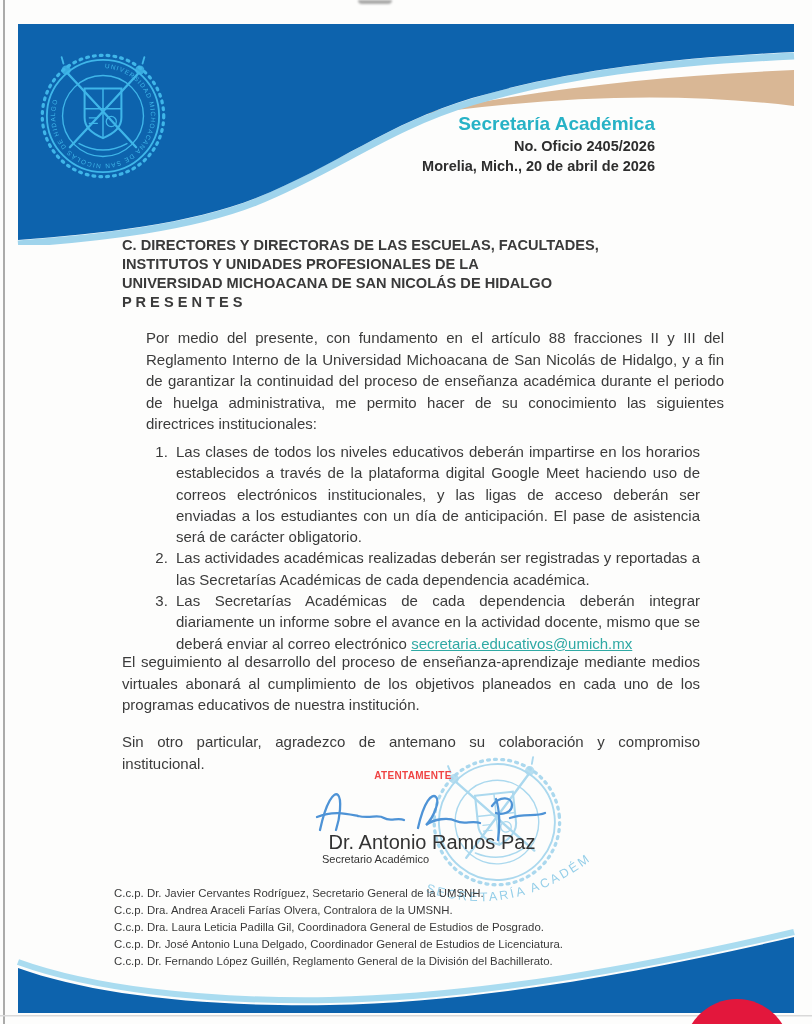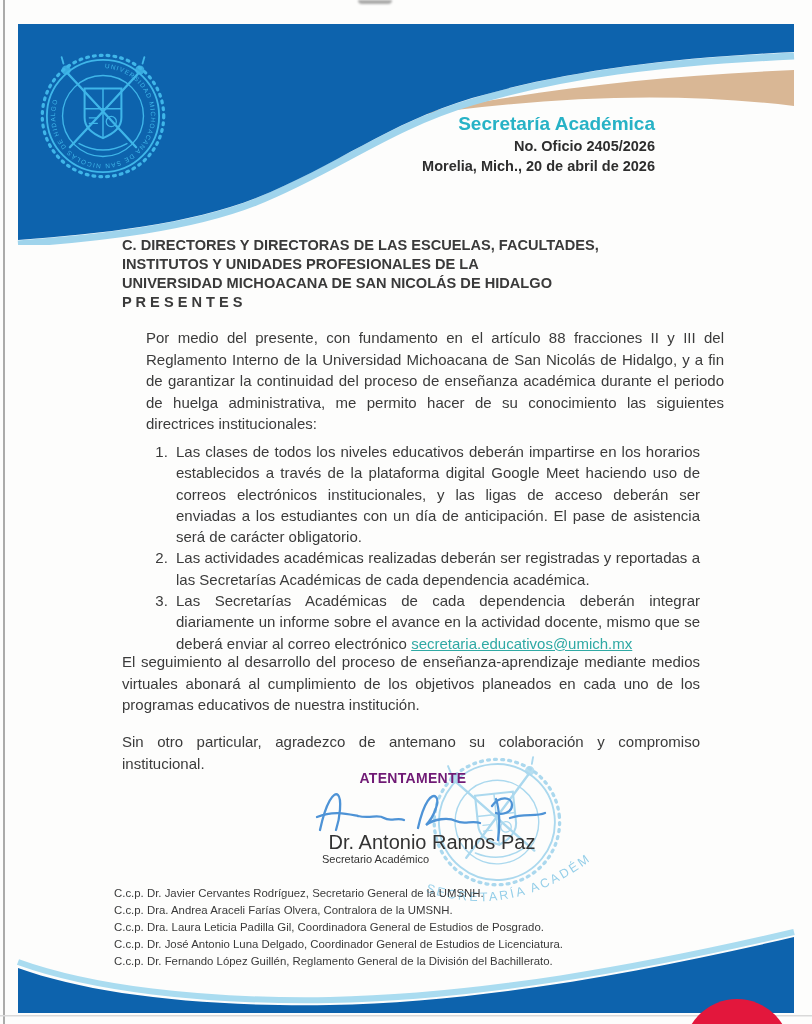--- a/index.html
+++ b/index.html
@@ -16,21 +16,21 @@
   .recipient{position:absolute;left:122px;top:236px;width:600px;font-size:14.6px;font-weight:bold;color:#3a3a3a;line-height:19px;}
   .para{position:absolute;left:122px;width:578px;margin:0;font-size:15px;line-height:21.5px;text-align:justify;color:#3b3b3b;}
   .intro{top:327px;margin-left:24px;}
   .closing1{top:651px;}
   .closing2{top:731px;}
   ol.directives{position:absolute;left:122px;top:441px;width:578px;box-sizing:border-box;
     padding:0 0 0 50px;margin:0;font-size:15px;line-height:21.3px;color:#3b3b3b;}
   ol.directives li{text-align:justify;padding-left:4px;}
   a.email{color:#2fa9a4;text-decoration:underline;}
   .stamp{position:absolute;left:408px;top:750px;color:#79c3e6;opacity:.62;transform:rotate(-6deg);z-index:1;}
-  .atentamente{position:absolute;left:303px;top:770px;width:220px;text-align:center;font-size:14px;font-weight:bold;color:#701a75;letter-spacing:.3px;z-index:2;}
+  .atentamente{position:absolute;left:303px;top:770px;width:220px;text-align:center;font-size:10px;font-weight:bold;color:#ef4444;letter-spacing:.3px;z-index:2;}
   .sig-svg{position:absolute;left:312px;top:786px;z-index:2;}
   .sig-name{position:absolute;left:322px;top:831px;width:220px;text-align:center;font-size:20px;color:#333;z-index:2;}
   .sig-role{position:absolute;left:322px;top:853px;width:220px;text-align:left;font-size:11px;color:#333;z-index:2;}
   .ccp{position:absolute;left:114px;top:885px;font-size:11.4px;line-height:16.9px;color:#3a3a3a;z-index:2;}
   .footer-art{position:absolute;left:0;bottom:0;}
 </style>
 </head>
 <body>
 
 <div class="page">

